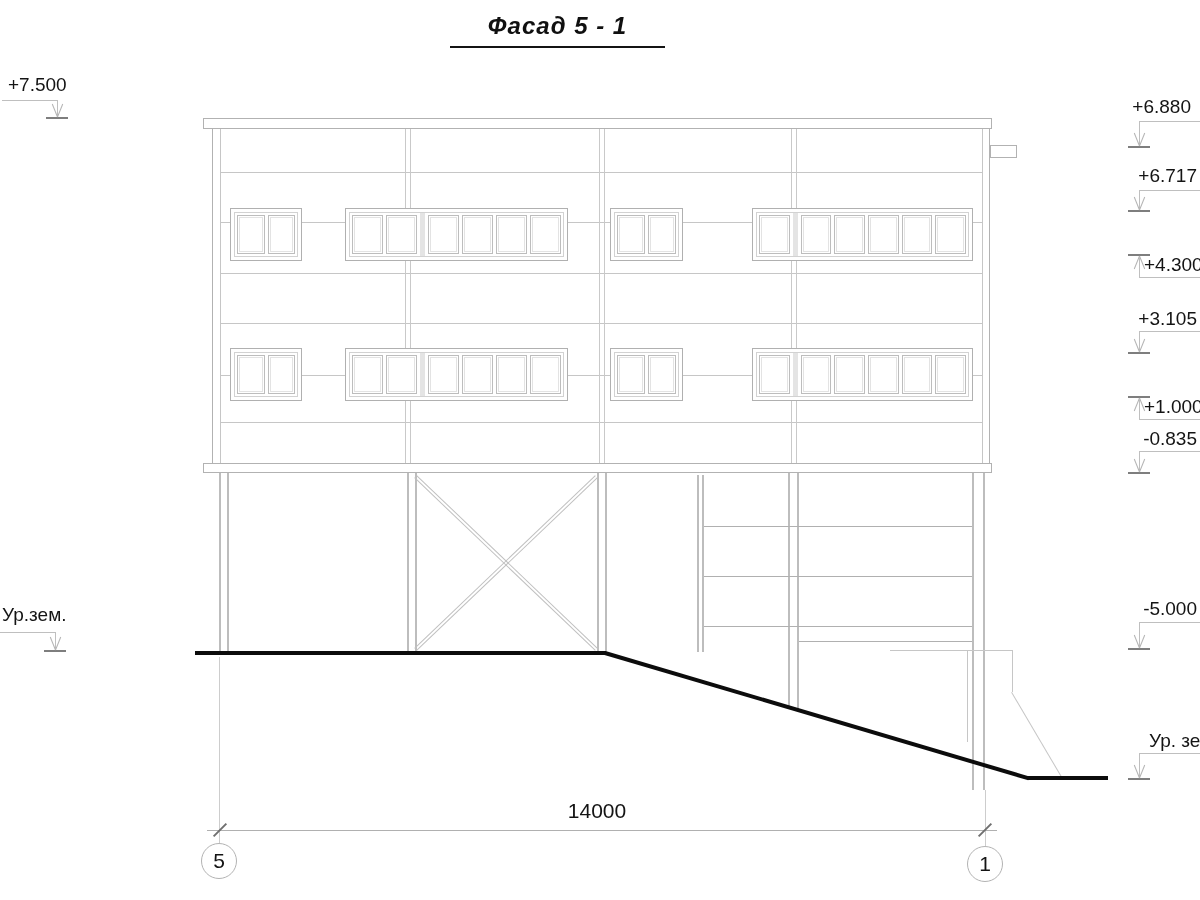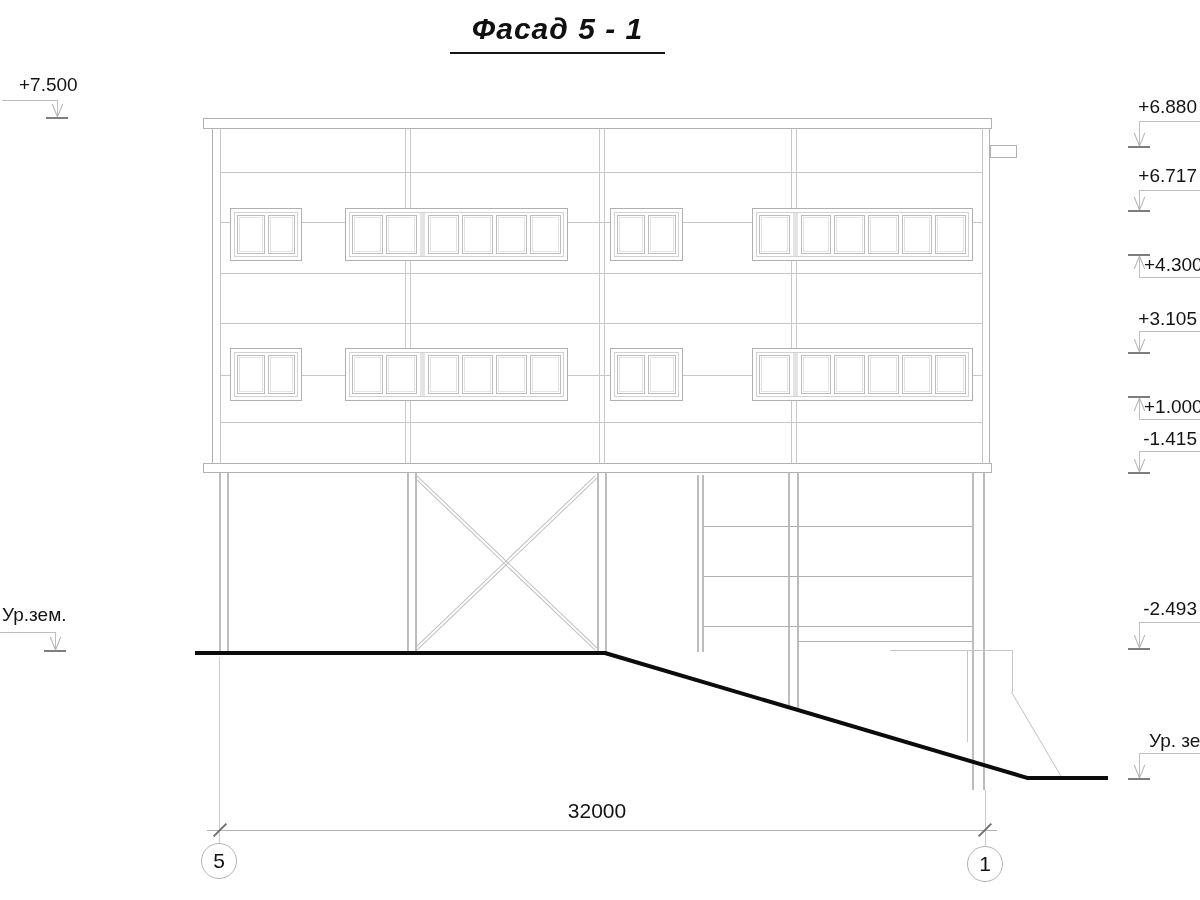--- a/index.html
+++ b/index.html
@@ -8,21 +8,21 @@
     overflow:hidden; font-family:"Liberation Sans", sans-serif; color:#161616;
   }
   .abs { position:absolute; }
   
   .ln   { position:absolute; background:#c6c6c6; }
   .ln-d { position:absolute; background:#b0b0b0; }
   .blk  { position:absolute; background:#0c0c0c; }
   
   .title {
     position:absolute; left:450px; top:12px; width:215px; text-align:center;
-    font-size:30px; font-style:italic; font-weight:700; color:#101010;
+    font-size:24px; font-style:italic; font-weight:700; color:#101010;
     border-bottom:2.5px solid #141414; padding-bottom:6px; letter-spacing:1px;
   }
   
   .outline { position:absolute; border:1px solid #b2b2b2; box-sizing:border-box; background:transparent; }
   .band    { position:absolute; border:1px solid #b2b2b2; box-sizing:border-box; background:#fff; z-index:2; }
   
   .win { position:absolute; border:1px solid #b0b0b0; background:#fff; box-sizing:border-box; padding:3px; z-index:3; }
   .win-in { border:1px solid #d2d2d2; height:100%; box-sizing:border-box; display:flex; gap:3px; padding:2px; }
   .pane { flex:1; border:1px solid #bdbdbd; position:relative; background:#fff; }
   .pane::after { content:""; position:absolute; inset:1px; border:1px solid #e3e3e3; }
@@ -169,40 +169,40 @@
 
   <div class="blk" style="left:195px;top:651px;width:411px;height:4px;z-index:4"></div>
   <div class="blk" style="left:605px;top:651px;width:442px;height:4px;transform:rotate(16.48deg);transform-origin:0 50%;z-index:4"></div>
   <div class="blk" style="left:1028px;top:776px;width:80px;height:4px;z-index:4"></div>
 
   <div class="ln" style="left:219px;top:657px;width:1px;height:186px;background:#cdcdcd"></div>
   <div class="ln" style="left:985px;top:790px;width:1px;height:56px;background:#cdcdcd"></div>
   <div class="ln-d" style="left:207px;top:830px;width:790px;height:1px"></div>
   <div class="slash" style="left:211px;top:829px"></div>
   <div class="slash" style="left:976px;top:829px"></div>
-  <div class="dim-label" style="left:517px;top:799px;width:160px">32000</div>
+  <div class="dim-label" style="left:517px;top:799px;width:160px">14000</div>
 
   <div class="bubble" style="left:201px;top:843px">
     <span>5</span>
   </div>
   <div class="bubble" style="left:967px;top:846px">
     <span>1</span>
   </div>
 
-  <div class="mk-label" style="left:19px;top:74px">+7.500</div>
+  <div class="mk-label" style="left:8px;top:74px">+7.500</div>
   <div class="mk-h" style="left:2px;top:100px;width:56px"></div>
   <div class="mk-v" style="left:57px;top:100px;height:16px"></div>
   <div class="arr dn" style="left:46px;top:104px"></div>
 
   <div class="mk-label" style="left:2px;top:604px">Ур.зем.</div>
   <div class="mk-h" style="left:0px;top:632px;width:55px"></div>
   <div class="mk-v" style="left:55px;top:632px;height:17px"></div>
   <div class="arr dn" style="left:44px;top:637px"></div>
 
-  <div class="mk-label" style="right:3px;top:96px">+6.880</div>
+  <div class="mk-label" style="right:9px;top:96px">+6.880</div>
   <div class="mk-h" style="left:1139px;top:121px;width:61px"></div>
   <div class="mk-v" style="left:1139px;top:121px;height:25px"></div>
   <div class="arr dn" style="left:1128px;top:133px"></div>
 
   <div class="mk-label" style="right:3px;top:165px">+6.717</div>
   <div class="mk-h" style="left:1139px;top:190px;width:61px"></div>
   <div class="mk-v" style="left:1139px;top:190px;height:19px"></div>
   <div class="arr dn" style="left:1128px;top:197px"></div>
 
   <div class="arr up" style="left:1128px;top:254px"></div>
@@ -213,26 +213,26 @@
   <div class="mk-label" style="right:3px;top:308px">+3.105</div>
   <div class="mk-h" style="left:1139px;top:331px;width:61px"></div>
   <div class="mk-v" style="left:1139px;top:331px;height:20px"></div>
   <div class="arr dn" style="left:1128px;top:339px"></div>
 
   <div class="arr up" style="left:1128px;top:396px"></div>
   <div class="mk-v" style="left:1139px;top:399px;height:20px"></div>
   <div class="mk-h" style="left:1139px;top:419px;width:61px"></div>
   <div class="mk-label" style="left:1144px;top:396px">+1.000</div>
 
-  <div class="mk-label" style="right:3px;top:428px">-1.415</div>
+  <div class="mk-label" style="right:3px;top:428px">-0.835</div>
   <div class="mk-h" style="left:1139px;top:451px;width:61px"></div>
   <div class="mk-v" style="left:1139px;top:451px;height:20px"></div>
   <div class="arr dn" style="left:1128px;top:459px"></div>
 
-  <div class="mk-label" style="right:3px;top:598px">-2.493</div>
+  <div class="mk-label" style="right:3px;top:598px">-5.000</div>
   <div class="mk-h" style="left:1139px;top:622px;width:61px"></div>
   <div class="mk-v" style="left:1139px;top:622px;height:25px"></div>
   <div class="arr dn" style="left:1128px;top:635px"></div>
 
   <div class="mk-label" style="left:1149px;top:730px">Ур. зем.</div>
   <div class="mk-h" style="left:1139px;top:753px;width:61px"></div>
   <div class="mk-v" style="left:1139px;top:753px;height:24px"></div>
   <div class="arr dn" style="left:1128px;top:765px"></div>
 
 </div>

